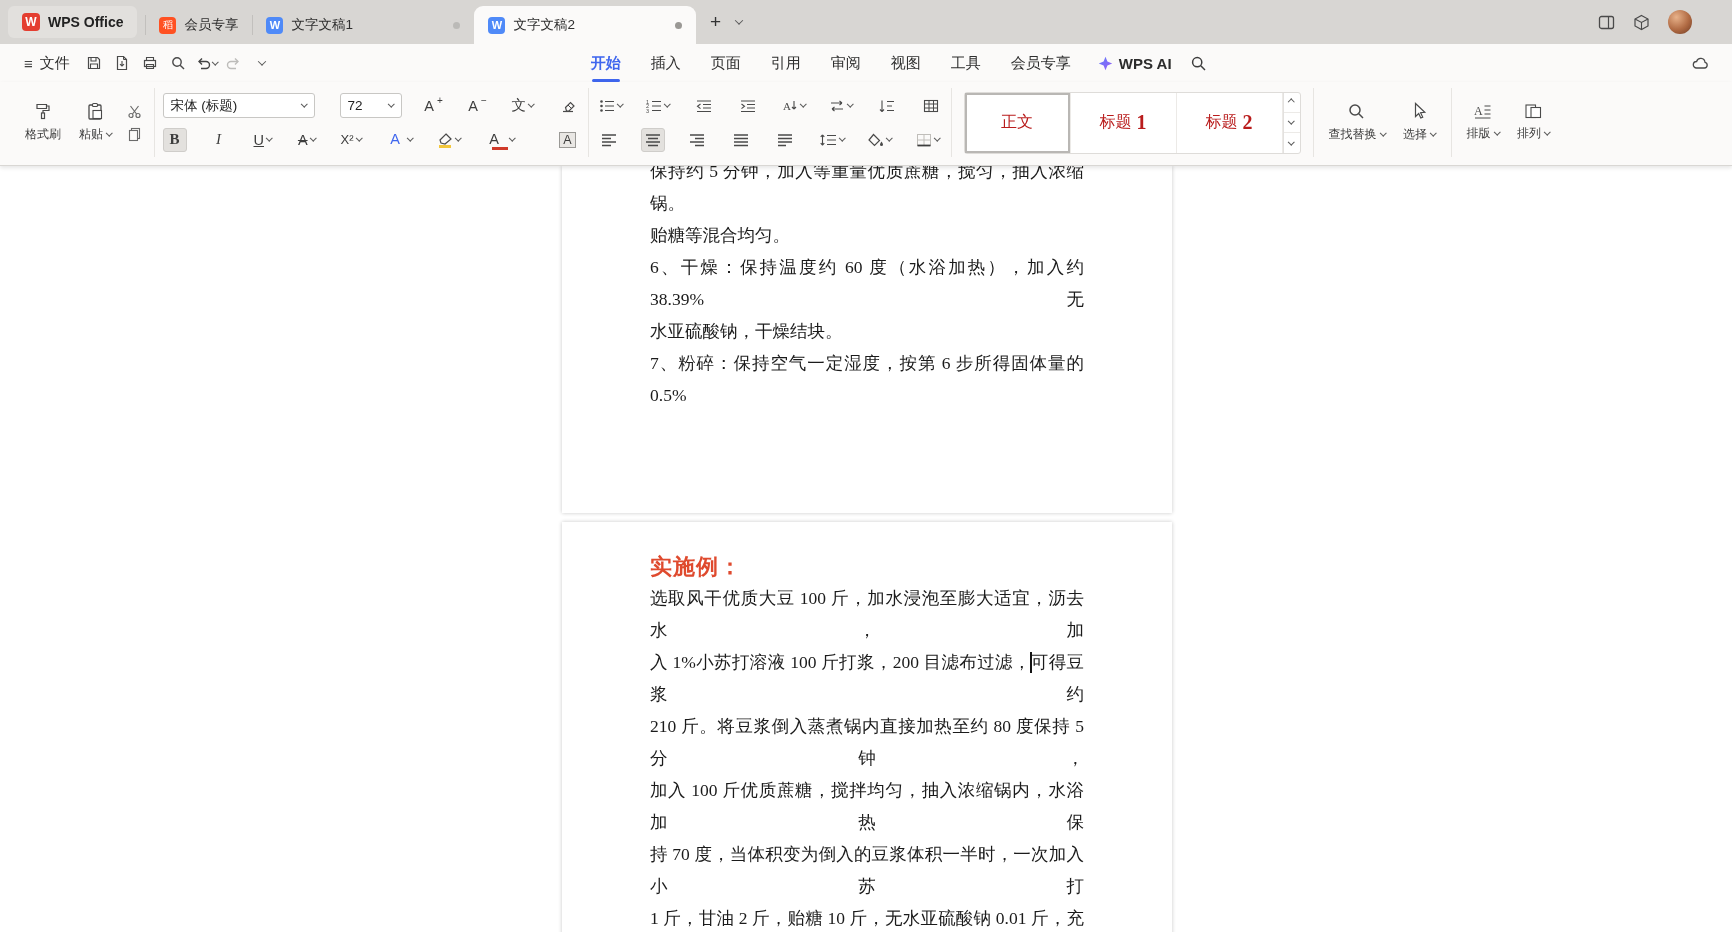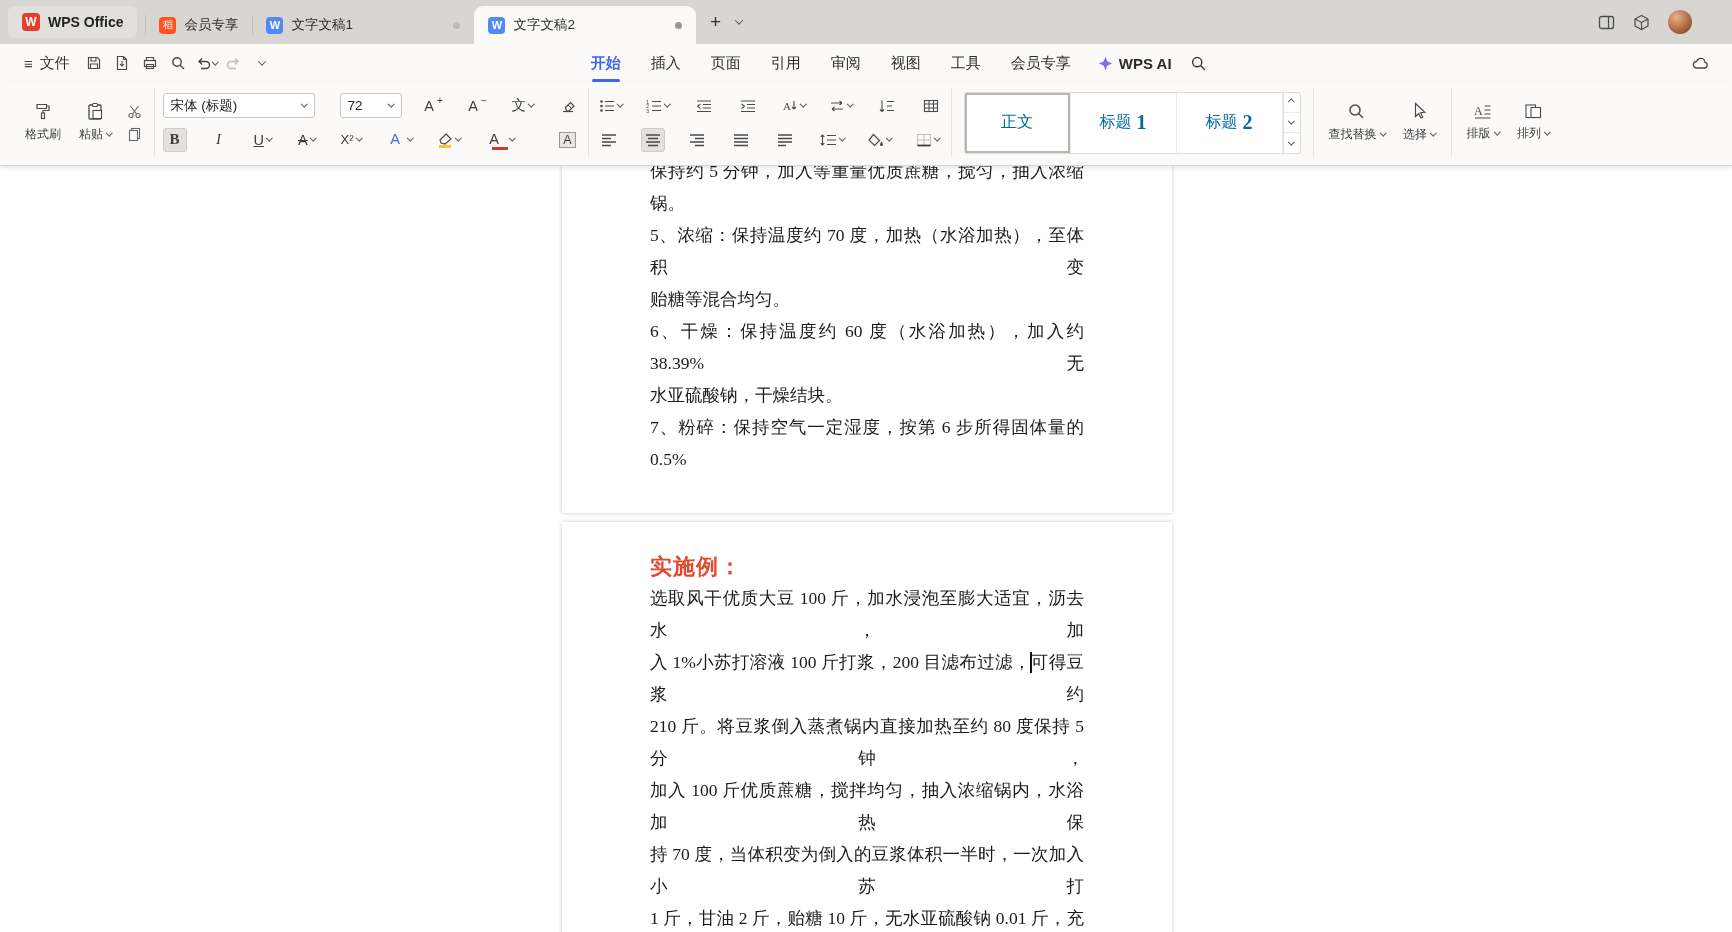--- a/index.html
+++ b/index.html
@@ -57,21 +57,21 @@
   .glyB{font-weight:bold;font-family:'Liberation Serif',serif;font-size:15px}
   .glyI{font-style:italic;font-family:'Liberation Serif',serif;font-size:15px}
   .glyU{text-decoration:underline;font-size:14.5px}
   .glyS{text-decoration:line-through;font-size:14.5px}
   .glySup{font-size:13px}
   .aco{position:relative;width:20px;text-align:center;font-size:14.5px;line-height:17px}
   .abox{border:1px solid #9a9996;background:#e9e7e4;padding:0 3px;font-size:12.5px}
   .agrow{position:relative;font-size:14.5px}
   
   .gallery{display:flex;align-items:stretch;border:1px solid #dedcd9;background:#fff;border-radius:3px;margin:0 4px;height:62px;align-self:center}
-  .gstyle{width:106px;display:flex;align-items:center;justify-content:center;gap:5px;border-right:1px solid #eceae7;font-family:'Liberation Serif','DejaVu Serif',serif;font-size:16px;color:#0369a1}
+  .gstyle{width:106px;display:flex;align-items:center;justify-content:center;gap:5px;border-right:1px solid #eceae7;font-family:'Liberation Serif','DejaVu Serif',serif;font-size:16px;color:#b91c1c}
   .gstyle.selected{box-shadow:inset 0 0 0 2px #b9b7b4;background:#fff}
   .gnum{font-size:20px;font-weight:bold}
   .gv{width:17px;display:flex;flex-direction:column;border-left:1px solid #e3e1df}
   .gv div{flex:1;display:flex;align-items:center;justify-content:center}
   .gv div + div{border-top:1px solid #eceae7}
 
   
   .docarea{position:relative;flex:1;background:#ffffff;overflow:hidden}
   .page{position:absolute;left:562px;width:610px;background:#fff;box-shadow:0 0 4px rgba(0,0,0,.22);overflow:hidden}
   .page1{top:0;height:347px}
@@ -526,21 +526,20 @@
           </span>
       </div>
     </div>
   </div>
 
   <div class="docarea">
 
     <div class="page page1">
       <div class="p1content">
         <div class="dline end">保持约 5 分钟，加入等重量优质蔗糖，搅匀，抽入浓缩锅。</div>
-        <div class="dline">5、浓缩：保持温度约 70 度，加热（水浴加热），至体积变</div>
         <div class="dline end">贻糖等混合均匀。</div>
         <div class="dline">6、干燥：保持温度约 60 度（水浴加热），加入约 38.39%无</div>
         <div class="dline end">水亚硫酸钠，干燥结块。</div>
         <div class="dline">7、粉碎：保持空气一定湿度，按第 6 步所得固体量的 0.5%</div>
 
       </div>
     </div>
 
     <div class="handle" style="left:643px"></div>
     <div class="handle" style="left:1066px"></div>

